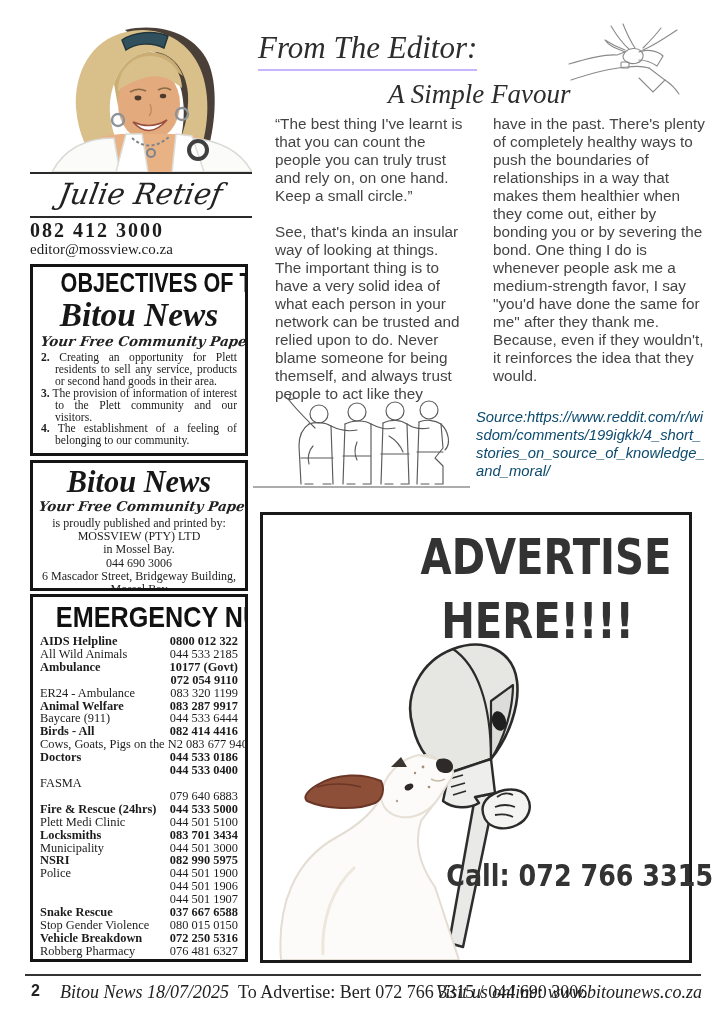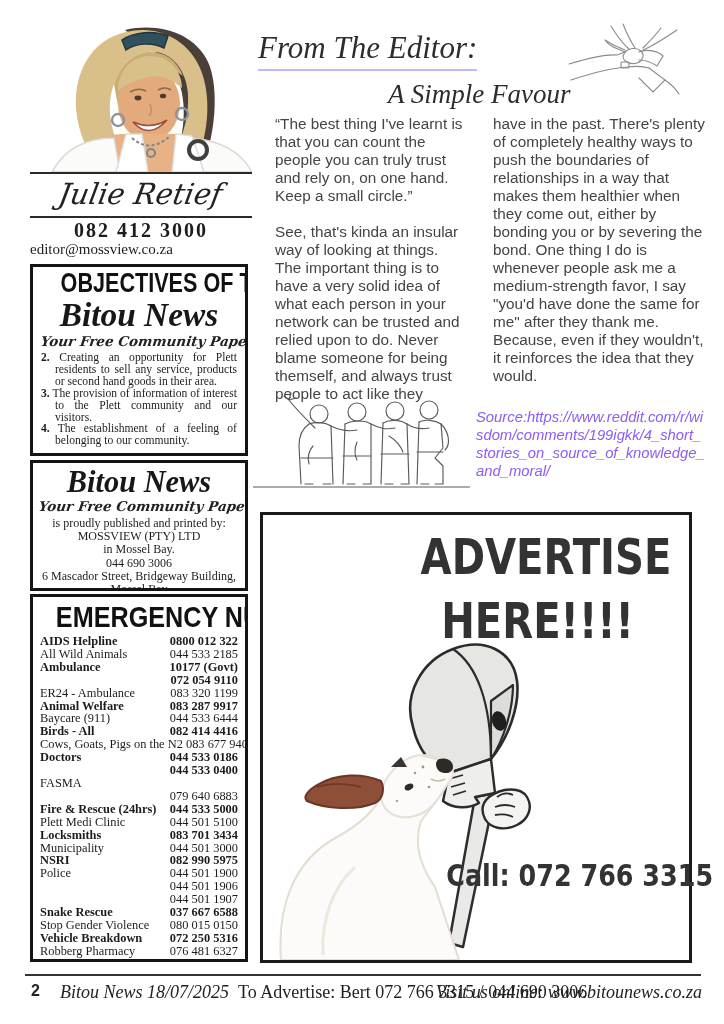--- a/index.html
+++ b/index.html
@@ -6,21 +6,21 @@
   #page{position:relative;width:724px;height:1024px;background:#ffffff;overflow:hidden;
         font-family:"Liberation Serif",serif;color:#1c1c1c;}
   .abs{position:absolute;}
 
   
   .rule{position:absolute;background:#2a2a2a;height:2px;}
   #signature{left:30px;top:172px;width:222px;height:42px;border-top:2px solid #2a2a2a;border-bottom:2px solid #2a2a2a;
              text-align:center;font-family:"DejaVu Serif",serif;font-style:italic;font-size:29px;
              line-height:40px;transform:none;color:#222;}
   #signature span{display:inline-block;transform:skewX(-10deg);}
-  #contact-phone{left:30px;top:219px;width:222px;text-align:center;font-weight:bold;font-size:20px;letter-spacing:2px;}
+  #contact-phone{left:30px;top:219px;width:222px;text-align:left;font-weight:bold;font-size:20px;letter-spacing:2px;}
   #contact-email{left:30px;top:241px;width:222px;text-align:left;font-weight:normal;font-size:15px;}
 
   .box{position:absolute;left:30px;width:218px;border:3px solid #141414;background:#fff;box-sizing:border-box;}
   #objectives-box{top:264px;height:192px;padding:2px 8px;overflow:hidden;}
   #publisher-box{top:460px;height:131px;padding:2px 6px;text-align:center;overflow:hidden;}
   #emergency-box{top:594px;height:368px;padding:3px 7px;overflow:hidden;}
 
   .kicker{display:block;text-align:center;font-family:"Liberation Sans",sans-serif;font-weight:bold;
           font-size:27px;line-height:28px;transform:scaleX(0.80);transform-origin:center;white-space:nowrap;color:#111;}
   .brand{display:block;text-align:center;font-weight:bold;font-style:italic;font-size:34px;line-height:36px;
@@ -45,21 +45,21 @@
   
   #editor-heading{left:258px;top:30px;font-style:italic;font-size:31px;color:#2d2d2d;
                   border-bottom:2px solid #c4b5fd;padding-bottom:3px;}
   #editor-subheading{left:388px;top:79px;font-style:italic;font-size:27px;color:#2d2d2d;}
   .edcol{position:absolute;top:115px;font-family:"Liberation Sans",sans-serif;font-size:15.3px;line-height:18px;
          color:#444444;}
   #edcol1{left:258px;width:208px;}
   #edcol2{left:476px;width:229px;}
   .edcol p{margin:0 0 18px 17px;white-space:pre-line;}
   #source-note{left:476px;top:408px;width:229px;font-family:"Liberation Sans",sans-serif;font-style:italic;
-               font-size:14.8px;line-height:18px;color:#8b5cf6;overflow-wrap:anywhere;}
+               font-size:14.8px;line-height:18px;color:#0c4a6e;overflow-wrap:anywhere;}
 
   
   #ad-box{position:absolute;left:260px;top:512px;width:432px;height:451px;border:3.5px solid #1a1a1a;
           box-sizing:border-box;background:#fff;}
   .ad-line{position:absolute;left:130px;width:290px;text-align:center;font-family:"DejaVu Sans",sans-serif;
            font-weight:bold;color:#333;}
   #ad-line1{top:14px;font-size:49px;}
   #ad-line1 span,#ad-line2 span,#ad-call span{display:inline-block;transform:scaleX(0.82);transform-origin:center;white-space:nowrap;}
   #ad-line2{top:78px;font-size:49px;}
   #ad-call{position:absolute;right:2px;top:342px;width:270px;text-align:center;font-family:"DejaVu Sans",sans-serif;

